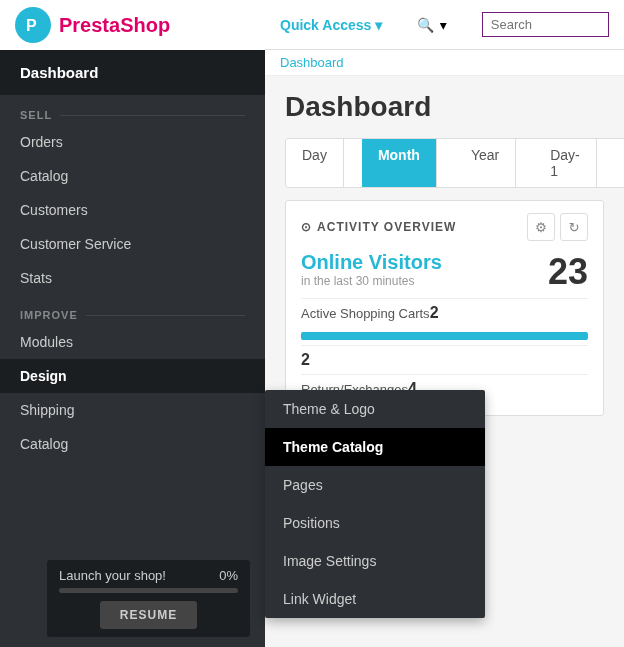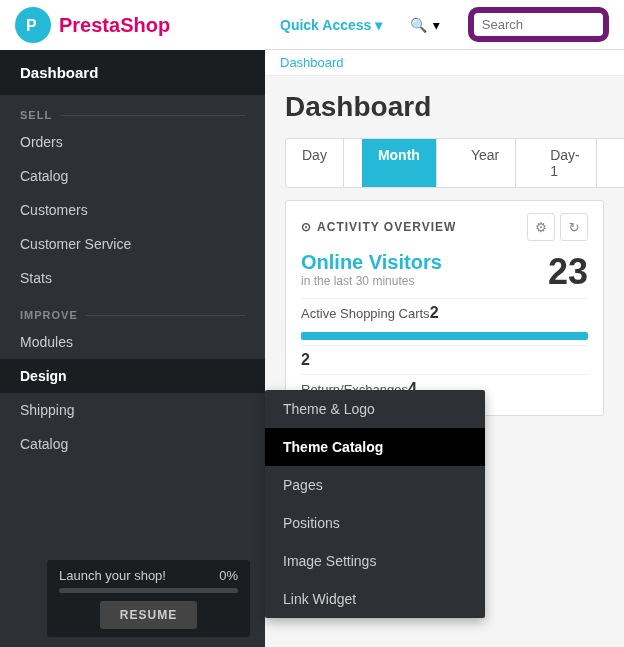--- a/index.html
+++ b/index.html
@@ -131,38 +131,38 @@
     }
 
     
     .top-bar {
       background: #fff;
       border-bottom: 1px solid #ddd;
       padding: 0 15px;
       height: 50px;
       display: flex;
       align-items: center;
-      gap: 18px;
+      gap: 25px;
     }
 
     .quick-access {
       display: flex;
       align-items: center;
       gap: 4px;
       color: #25b9d7;
       font-size: 14px;
       cursor: pointer;
       font-weight: bold;
     }
 
     .search-bar {
       display: flex;
       align-items: center;
-      border: 6px solid #701a75;
-      border-radius: 10px;
+      border: 1px solid #701a75;
+      border-radius: 0;
       padding: 4px 8px;
       flex: 1;
       max-width: 180px;
       margin-left: auto;
     }
 
     .search-input {
       border: none;
       outline: none;
       font-size: 13px;

